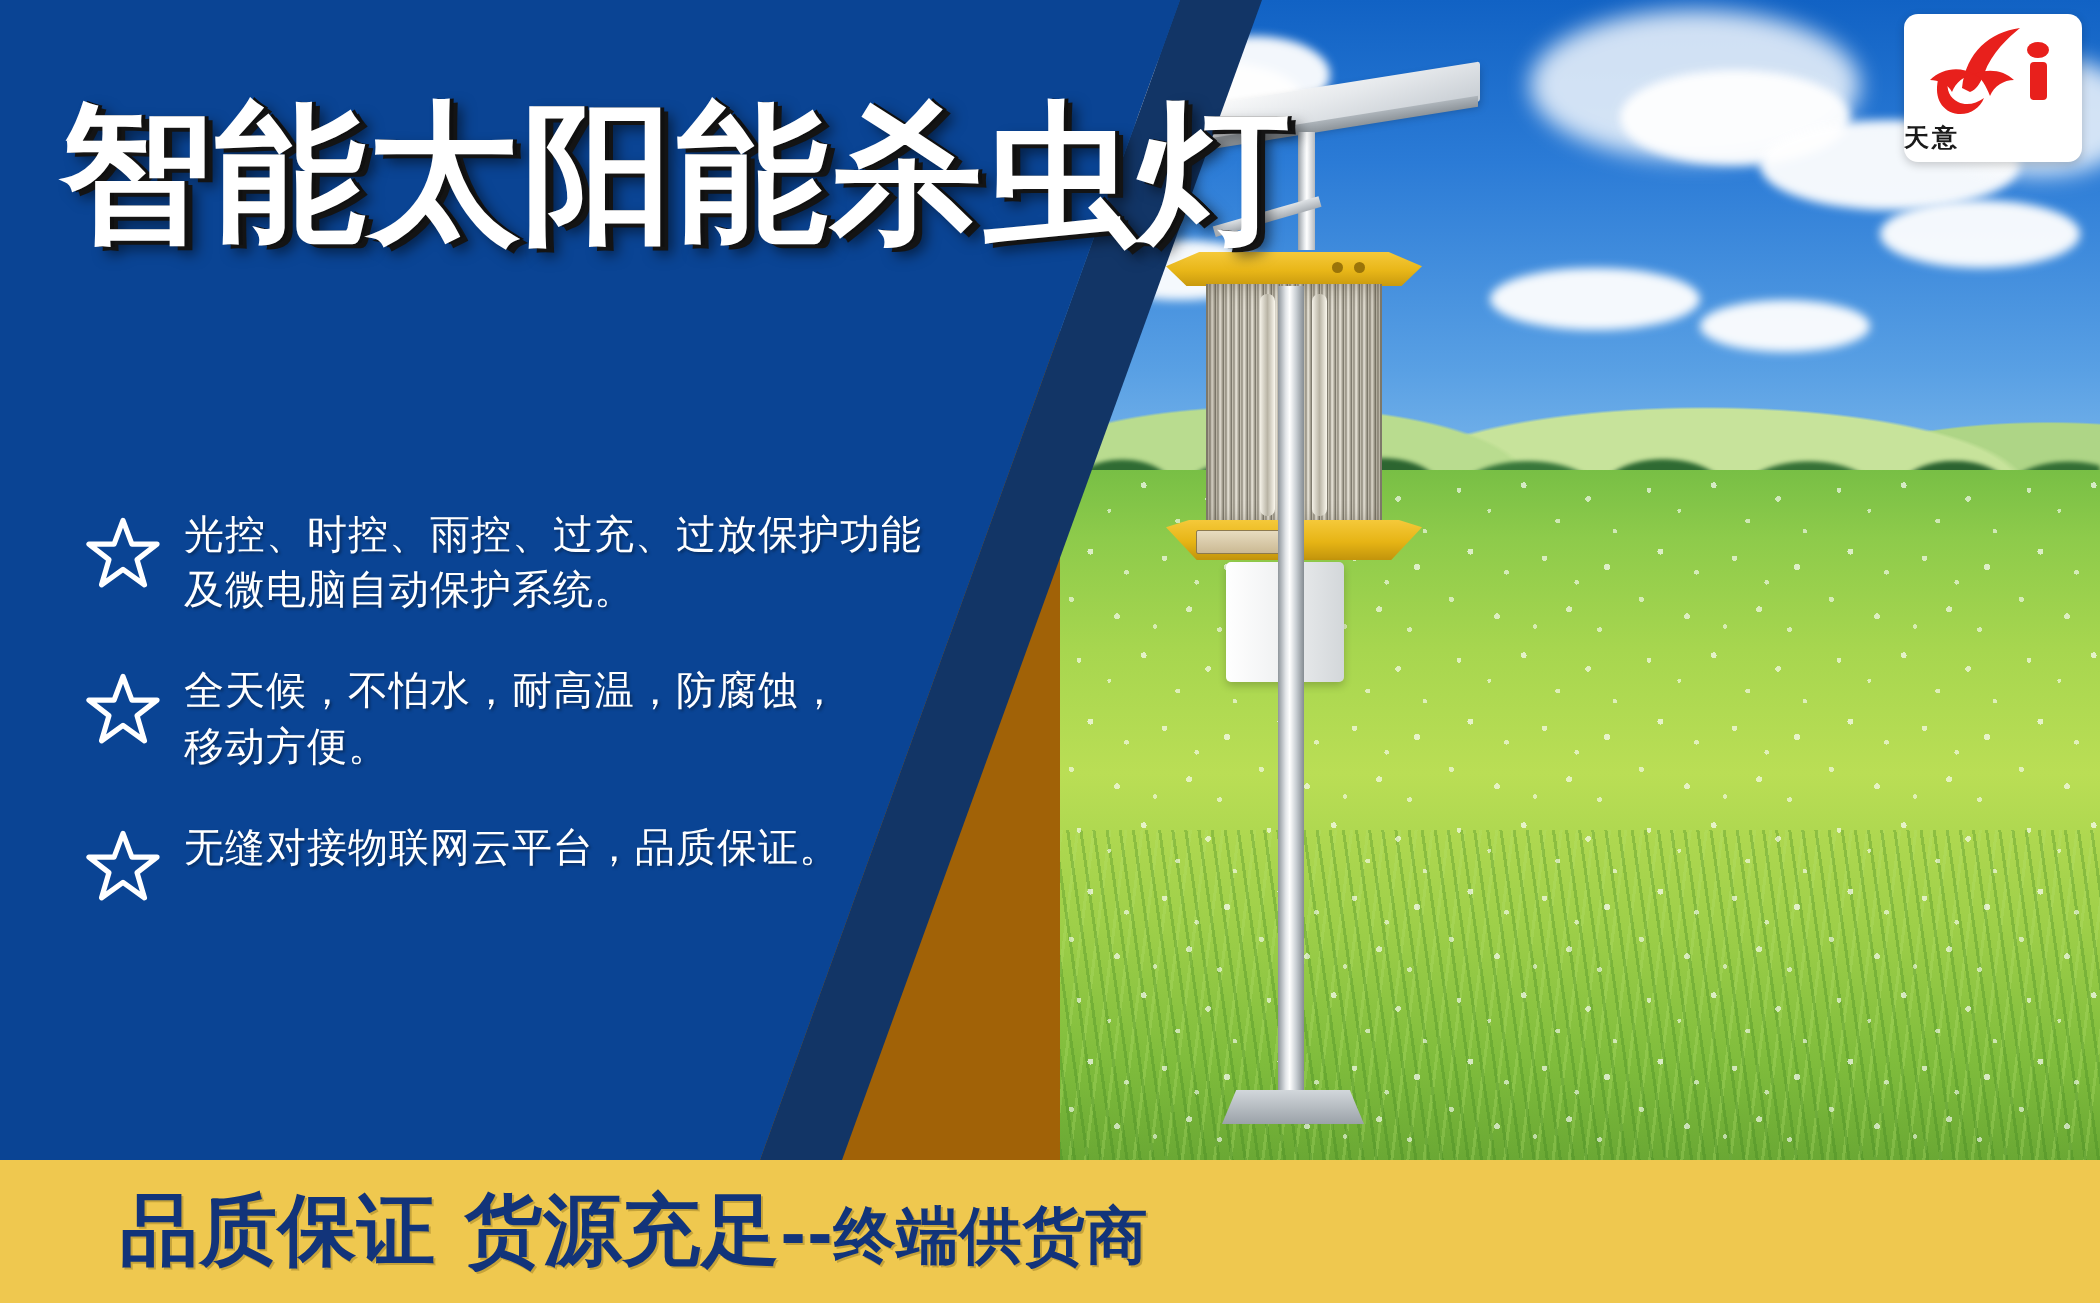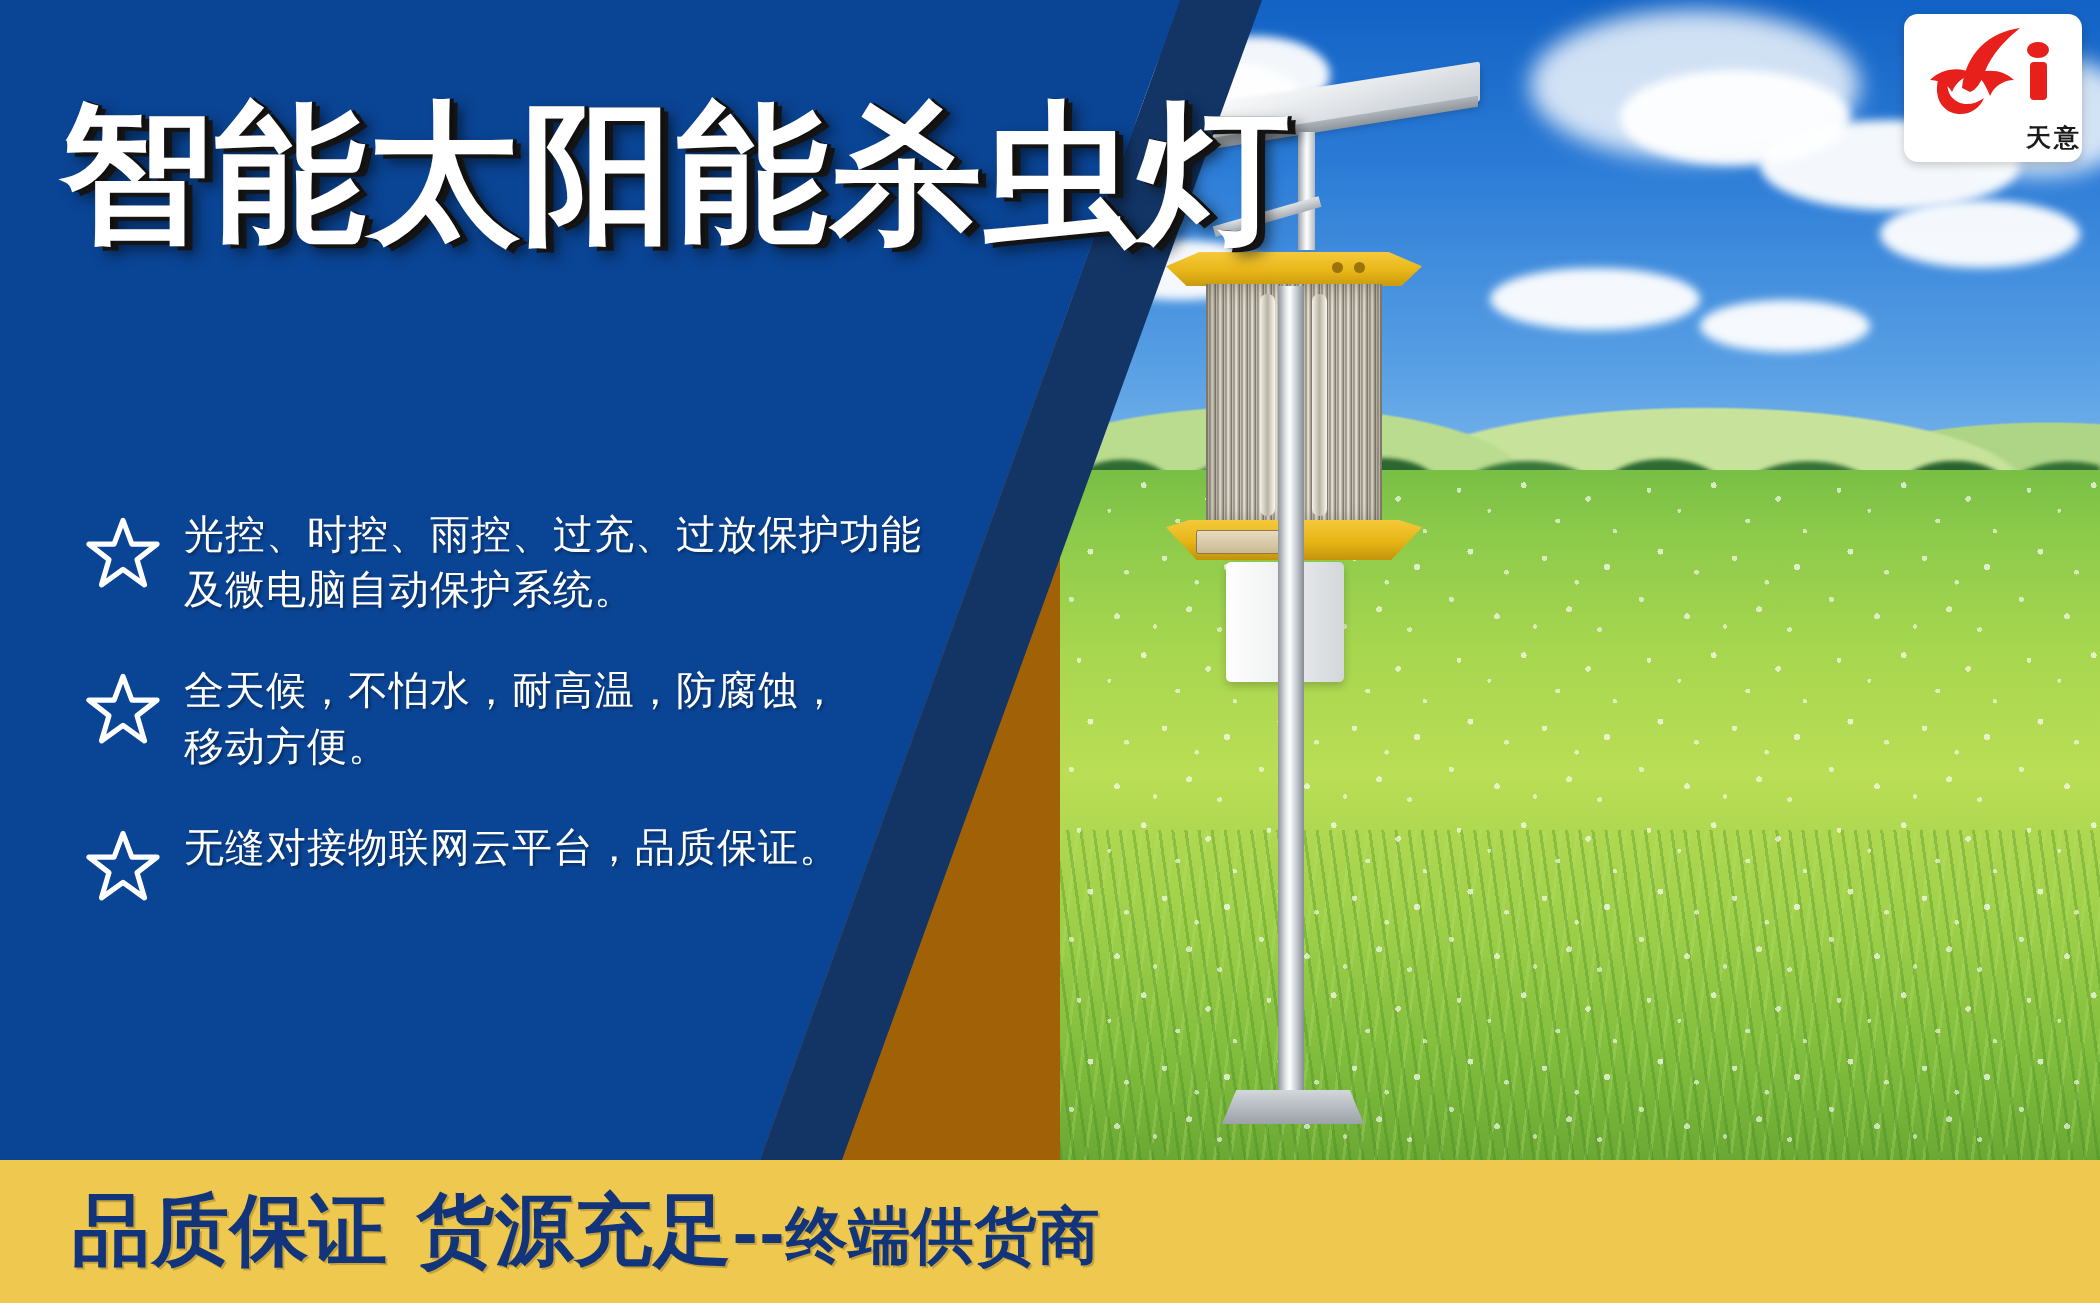--- a/index.html
+++ b/index.html
@@ -283,41 +283,40 @@
     background: #ffffff;
     border-radius: 14px;
     z-index: 7;
     box-shadow: 0 3px 10px rgba(0,0,0,.2);
     overflow: hidden;
   }
   .logo-mark { position: absolute; left: 0; top: 4px; width: 178px; height: 104px; }
   .logo-text {
     position: absolute;
     left: 0; right: 0; bottom: 8px;
-    text-align: right;
+    text-align: left;
     font-size: 25px;
     color: #1a1a1a;
     font-weight: bold;
     letter-spacing: 3px;
     font-family: "DejaVu Sans", "Liberation Sans", sans-serif;
-    padding-left: 12px;
   }
 
   
   .footer-bar {
     position: absolute;
     left: 0; bottom: 0;
     width: 2100px; height: 143px;
     background: #efc84f;
     z-index: 8;
     display: flex;
     align-items: center;
   }
   .footer-text {
-    margin-left: 72px;
+    margin-left: 120px;
     font-size: 78px;
     font-weight: bold;
     color: #12347a;
     letter-spacing: 1px;
     white-space: nowrap;
     font-family: "DejaVu Sans", "Liberation Sans", sans-serif;
     text-shadow: 2px 2px 0 rgba(120,95,20,.35);
   }
   .footer-text .sub { font-size: 62px; }
 </style>

